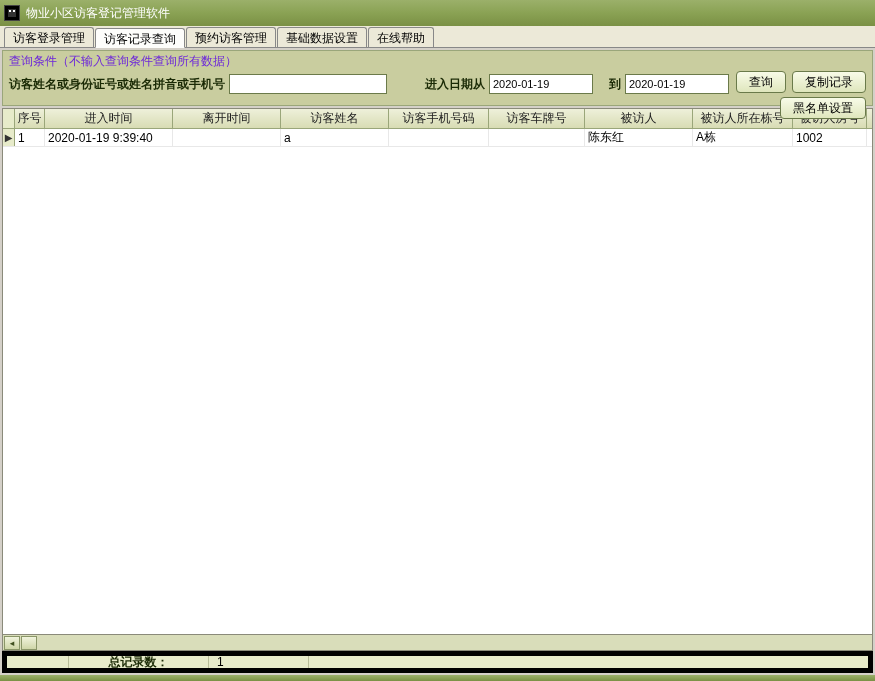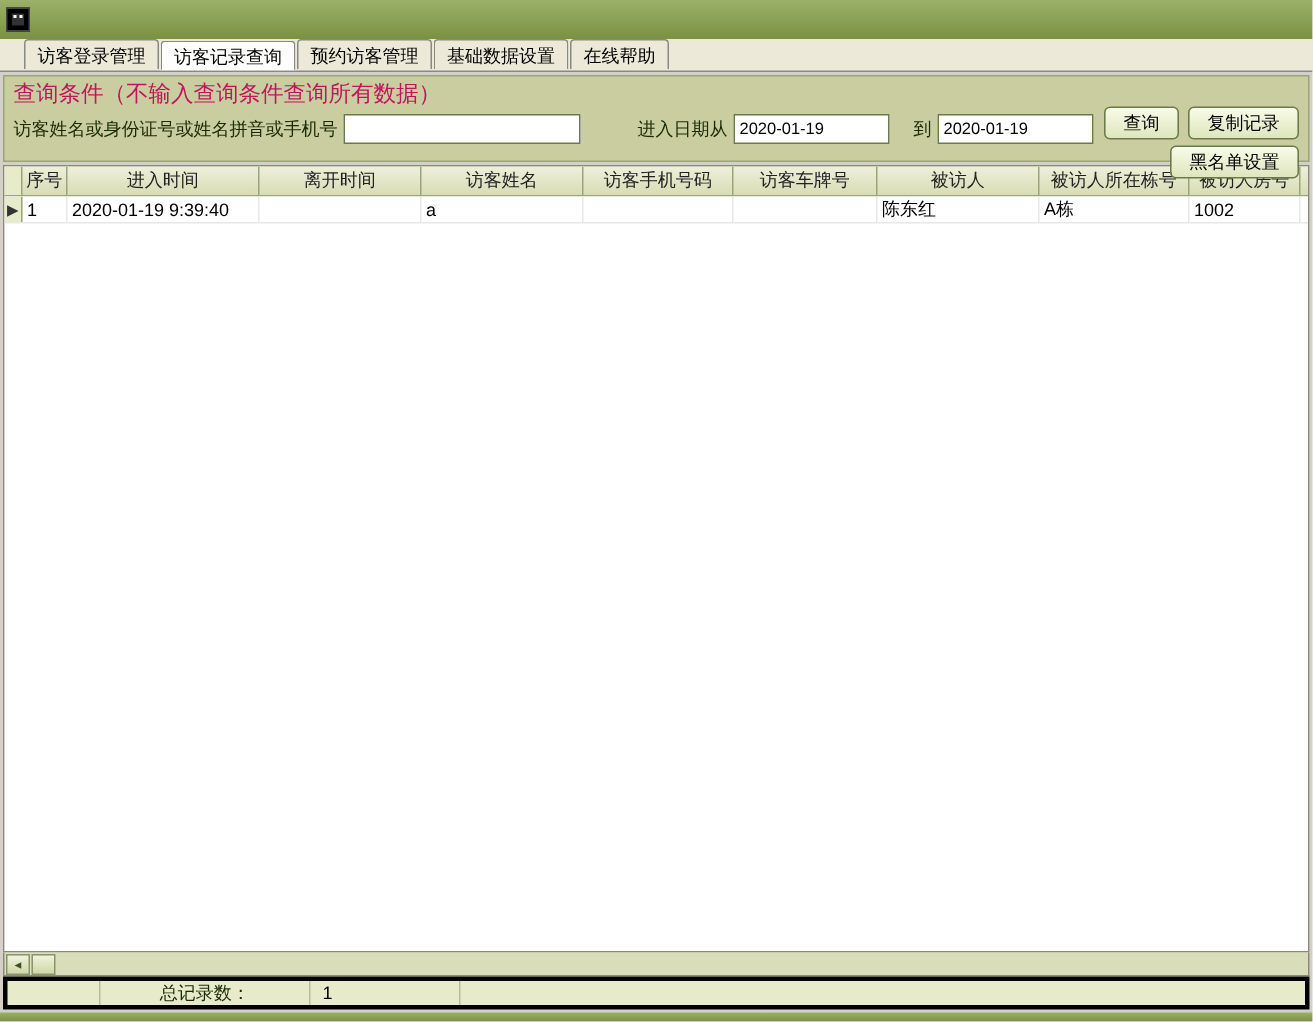--- a/index.html
+++ b/index.html
@@ -27,22 +27,22 @@
     width: 16px; height: 16px;
     margin-right: 6px;
     display:flex;align-items:center;justify-content:center;
     background:#000;border:1px solid #444;
   }
   
   .tabstrip {
     height: 22px;
     background: #ece9d8;
     display: flex;
-    align-items: flex-start;
-    padding-left: 16px;
+    align-items: center;
+    padding-left: 4px;
     border-bottom: 1px solid #888;
   }
   .tab {
     height: 20px;
     padding: 2px 8px 0 8px;
     border: 1px solid #888;
     border-bottom: none;
     margin-right: 1px;
     background: #ece9d8;
     font-size: 12px;
@@ -59,32 +59,32 @@
   .searchpanel {
     border: 1px solid #9aa67a;
     margin: 2px 2px 0 2px;
     padding: 4px 6px 6px 6px;
     background: #c9cd9f;
     position: relative;
   }
   .searchpanel .legend {
     position: relative;
     top: -2px;
-    color: #be185d;
-    font-size: 15px;
+    color: #6d28d9;
+    font-size: 12px;
     margin-bottom: 2px;
   }
   .row1 {
     display: flex;
     align-items: center;
     gap: 4px;
     flex-wrap: nowrap;
     margin-bottom: 5px;
   }
-  .label { color: #1a2a05; white-space: nowrap; }
+  .label { color: #1a2a05; white-space: nowrap; font-weight: bold; }
   input.txt {
     height: 20px;
     border: 1px solid #6b7a4a;
     background: #ffffff;
     padding: 1px 3px;
     font-family: inherit;
     font-size: 11px;
   }
   .btn {
     height: 22px;
@@ -211,21 +211,21 @@
   .hs-thumb{
     width:16px;height:14px;margin:1px 0;
     background:linear-gradient(to bottom,#f0f3dc,#cfd6a8);
     border:1px solid #8a9668;
   }
   
   .statusbar{
     height:22px;
     margin:0 2px 2px 2px;
     display:flex;
-    border:3px solid #000000;
+    border:5px solid #000000;
     background:#e7ebca;
     font-size:12px;
   }
   .sb-cell{
     border-right:1px solid #b8bd98;
     display:flex;align-items:center;
     padding:0 8px;
   }
   .sb-cell.first{width:62px;}
   .sb-cell.label{width:140px;justify-content:center;}
@@ -240,20 +240,21 @@
 <body>
 
 <div class="titlebar">
   <span class="icon">
     <svg width="10" height="10" viewBox="0 0 10 10">
         <rect x="1" y="1" width="8" height="8" fill="#fff" opacity="0.2"></rect>
         <rect x="2" y="2" width="2" height="2" fill="#fff"></rect>
         <rect x="6" y="2" width="2" height="2" fill="#fff"></rect>
       </svg>
   </span>
+  <span>物业小区访客登记管理软件</span>
 </div>
 
 <div class="tabstrip">
   <div class="tab">访客登录管理</div>
   <div class="tab active">访客记录查询</div>
   <div class="tab">预约访客管理</div>
   <div class="tab">基础数据设置</div>
   <div class="tab">在线帮助</div>
 </div>
 

